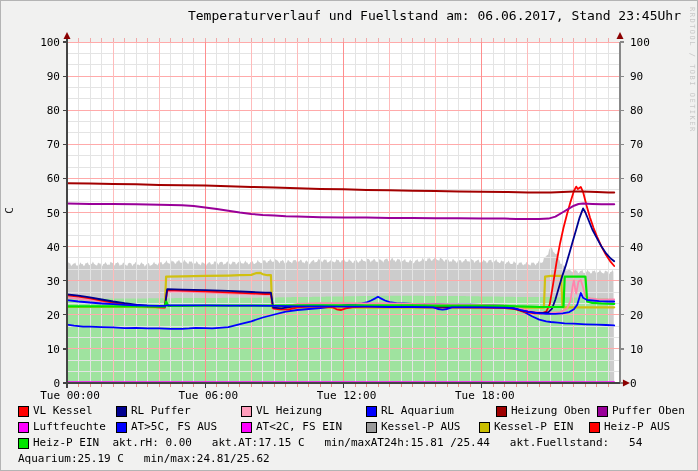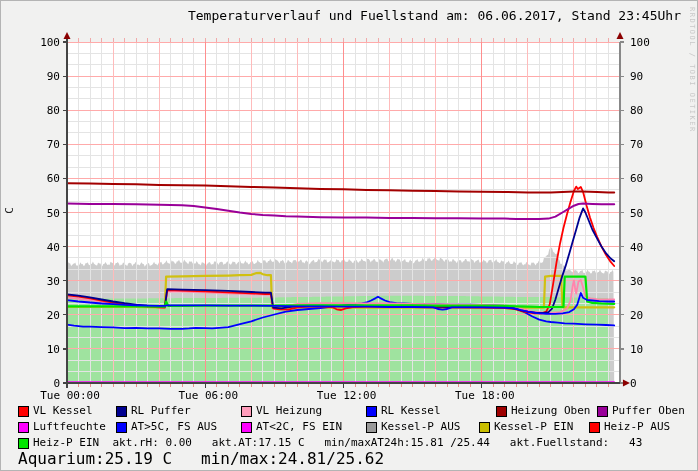--- a/index.html
+++ b/index.html
@@ -24,21 +24,21 @@
     font-size:11px;color:#222;
   }
   #chart{position:absolute;top:0;left:0;}
   .legend-layer{position:absolute;top:0;left:0;width:698px;height:471px;}
   .legend-item{position:absolute;height:13px;font-size:11px;color:#000;white-space:pre;}
   .legend-swatch{
     position:absolute;left:0;top:1px;width:9px;height:9px;
     border:1px solid #000;display:inline-block;
   }
   .legend-text{position:absolute;left:15px;top:0;line-height:12px;}
-  .legend-freetext{position:absolute;font-size:16px;color:#000;white-space:pre;line-height:12px;}
+  .legend-freetext{position:absolute;font-size:11px;color:#000;white-space:pre;line-height:12px;}
 </style>
 </head>
 <body>
 
 <div class="rrd-image">
   <div class="rrd-title">Temperaturverlauf und Fuellstand am: 06.06.2017, Stand 23:45Uhr</div>
   <div class="rrd-watermark">RRDTOOL / TOBI OETIKER</div>
   <div class="rrd-ylabel">C</div>
   <svg id="chart" width="698" height="400" xmlns="http://www.w3.org/2000/svg">
       <rect x="66" y="41" width="553" height="341" fill="#ffffff"></rect>
@@ -281,25 +281,25 @@
       <text x="629" y="45" text-anchor="start" fill="#000" font-size="11px" font-family="&quot;DejaVu Sans Mono&quot;,&quot;Liberation Mono&quot;,monospace">100</text>
       <text x="69" y="398" text-anchor="middle" fill="#000" font-size="11px" font-family="&quot;DejaVu Sans Mono&quot;,&quot;Liberation Mono&quot;,monospace">Tue 00:00</text>
       <text x="207.24" y="398" text-anchor="middle" fill="#000" font-size="11px" font-family="&quot;DejaVu Sans Mono&quot;,&quot;Liberation Mono&quot;,monospace">Tue 06:00</text>
       <text x="345.48" y="398" text-anchor="middle" fill="#000" font-size="11px" font-family="&quot;DejaVu Sans Mono&quot;,&quot;Liberation Mono&quot;,monospace">Tue 12:00</text>
       <text x="483.71999999999997" y="398" text-anchor="middle" fill="#000" font-size="11px" font-family="&quot;DejaVu Sans Mono&quot;,&quot;Liberation Mono&quot;,monospace">Tue 18:00</text>
     </svg>
   <div class="legend-layer" id="legend">
       <div class="legend-item" style="left: 17px; top: 404px;"><span class="legend-swatch" style="background: rgb(255, 0, 0);"></span><span class="legend-text">VL Kessel</span></div>
       <div class="legend-item" style="left: 115px; top: 404px;"><span class="legend-swatch" style="background: rgb(0, 0, 144);"></span><span class="legend-text">RL Puffer</span></div>
       <div class="legend-item" style="left: 240px; top: 404px;"><span class="legend-swatch" style="background: rgb(255, 157, 187);"></span><span class="legend-text">VL Heizung</span></div>
-      <div class="legend-item" style="left: 365px; top: 404px;"><span class="legend-swatch" style="background: rgb(0, 0, 255);"></span><span class="legend-text">RL Kessel</span></div>
+      <div class="legend-item" style="left: 365px; top: 404px;"><span class="legend-swatch" style="background: rgb(0, 0, 255);"></span><span class="legend-text">RL Aquarium</span></div>
       <div class="legend-item" style="left: 495px; top: 404px;"><span class="legend-swatch" style="background: rgb(158, 0, 0);"></span><span class="legend-text">Heizung Oben</span></div>
       <div class="legend-item" style="left: 596px; top: 404px;"><span class="legend-swatch" style="background: rgb(153, 0, 153);"></span><span class="legend-text">Puffer Oben</span></div>
       <div class="legend-item" style="left: 17px; top: 420px;"><span class="legend-swatch" style="background: rgb(255, 0, 255);"></span><span class="legend-text">Luftfeuchte</span></div>
       <div class="legend-item" style="left: 115px; top: 420px;"><span class="legend-swatch" style="background: rgb(0, 0, 255);"></span><span class="legend-text">AT&gt;5C, FS AUS</span></div>
       <div class="legend-item" style="left: 240px; top: 420px;"><span class="legend-swatch" style="background: rgb(255, 0, 255);"></span><span class="legend-text">AT&lt;2C, FS EIN</span></div>
       <div class="legend-item" style="left: 365px; top: 420px;"><span class="legend-swatch" style="background: rgb(153, 153, 153);"></span><span class="legend-text">Kessel-P AUS</span></div>
       <div class="legend-item" style="left: 478px; top: 420px;"><span class="legend-swatch" style="background: rgb(201, 190, 0);"></span><span class="legend-text">Kessel-P EIN</span></div>
       <div class="legend-item" style="left: 588px; top: 420px;"><span class="legend-swatch" style="background: rgb(255, 0, 0);"></span><span class="legend-text">Heiz-P AUS</span></div>
-      <div class="legend-item" style="left: 17px; top: 436px;"><span class="legend-swatch" style="background: rgb(0, 229, 0);"></span><span class="legend-text">Heiz-P EIN  akt.rH: 0.00   akt.AT:17.15 C   min/maxAT24h:15.81 /25.44   akt.Fuellstand:   43</span></div>
+      <div class="legend-item" style="left: 17px; top: 436px;"><span class="legend-swatch" style="background: rgb(0, 229, 0);"></span><span class="legend-text">Heiz-P EIN  akt.rH: 0.00   akt.AT:17.15 C   min/maxAT24h:15.81 /25.44   akt.Fuellstand:   54</span></div>
       <div class="legend-freetext" style="left: 17px; top: 452px;">Aquarium:25.19 C   min/max:24.81/25.62</div>
     </div>
 </div>
 
 </body></html>

